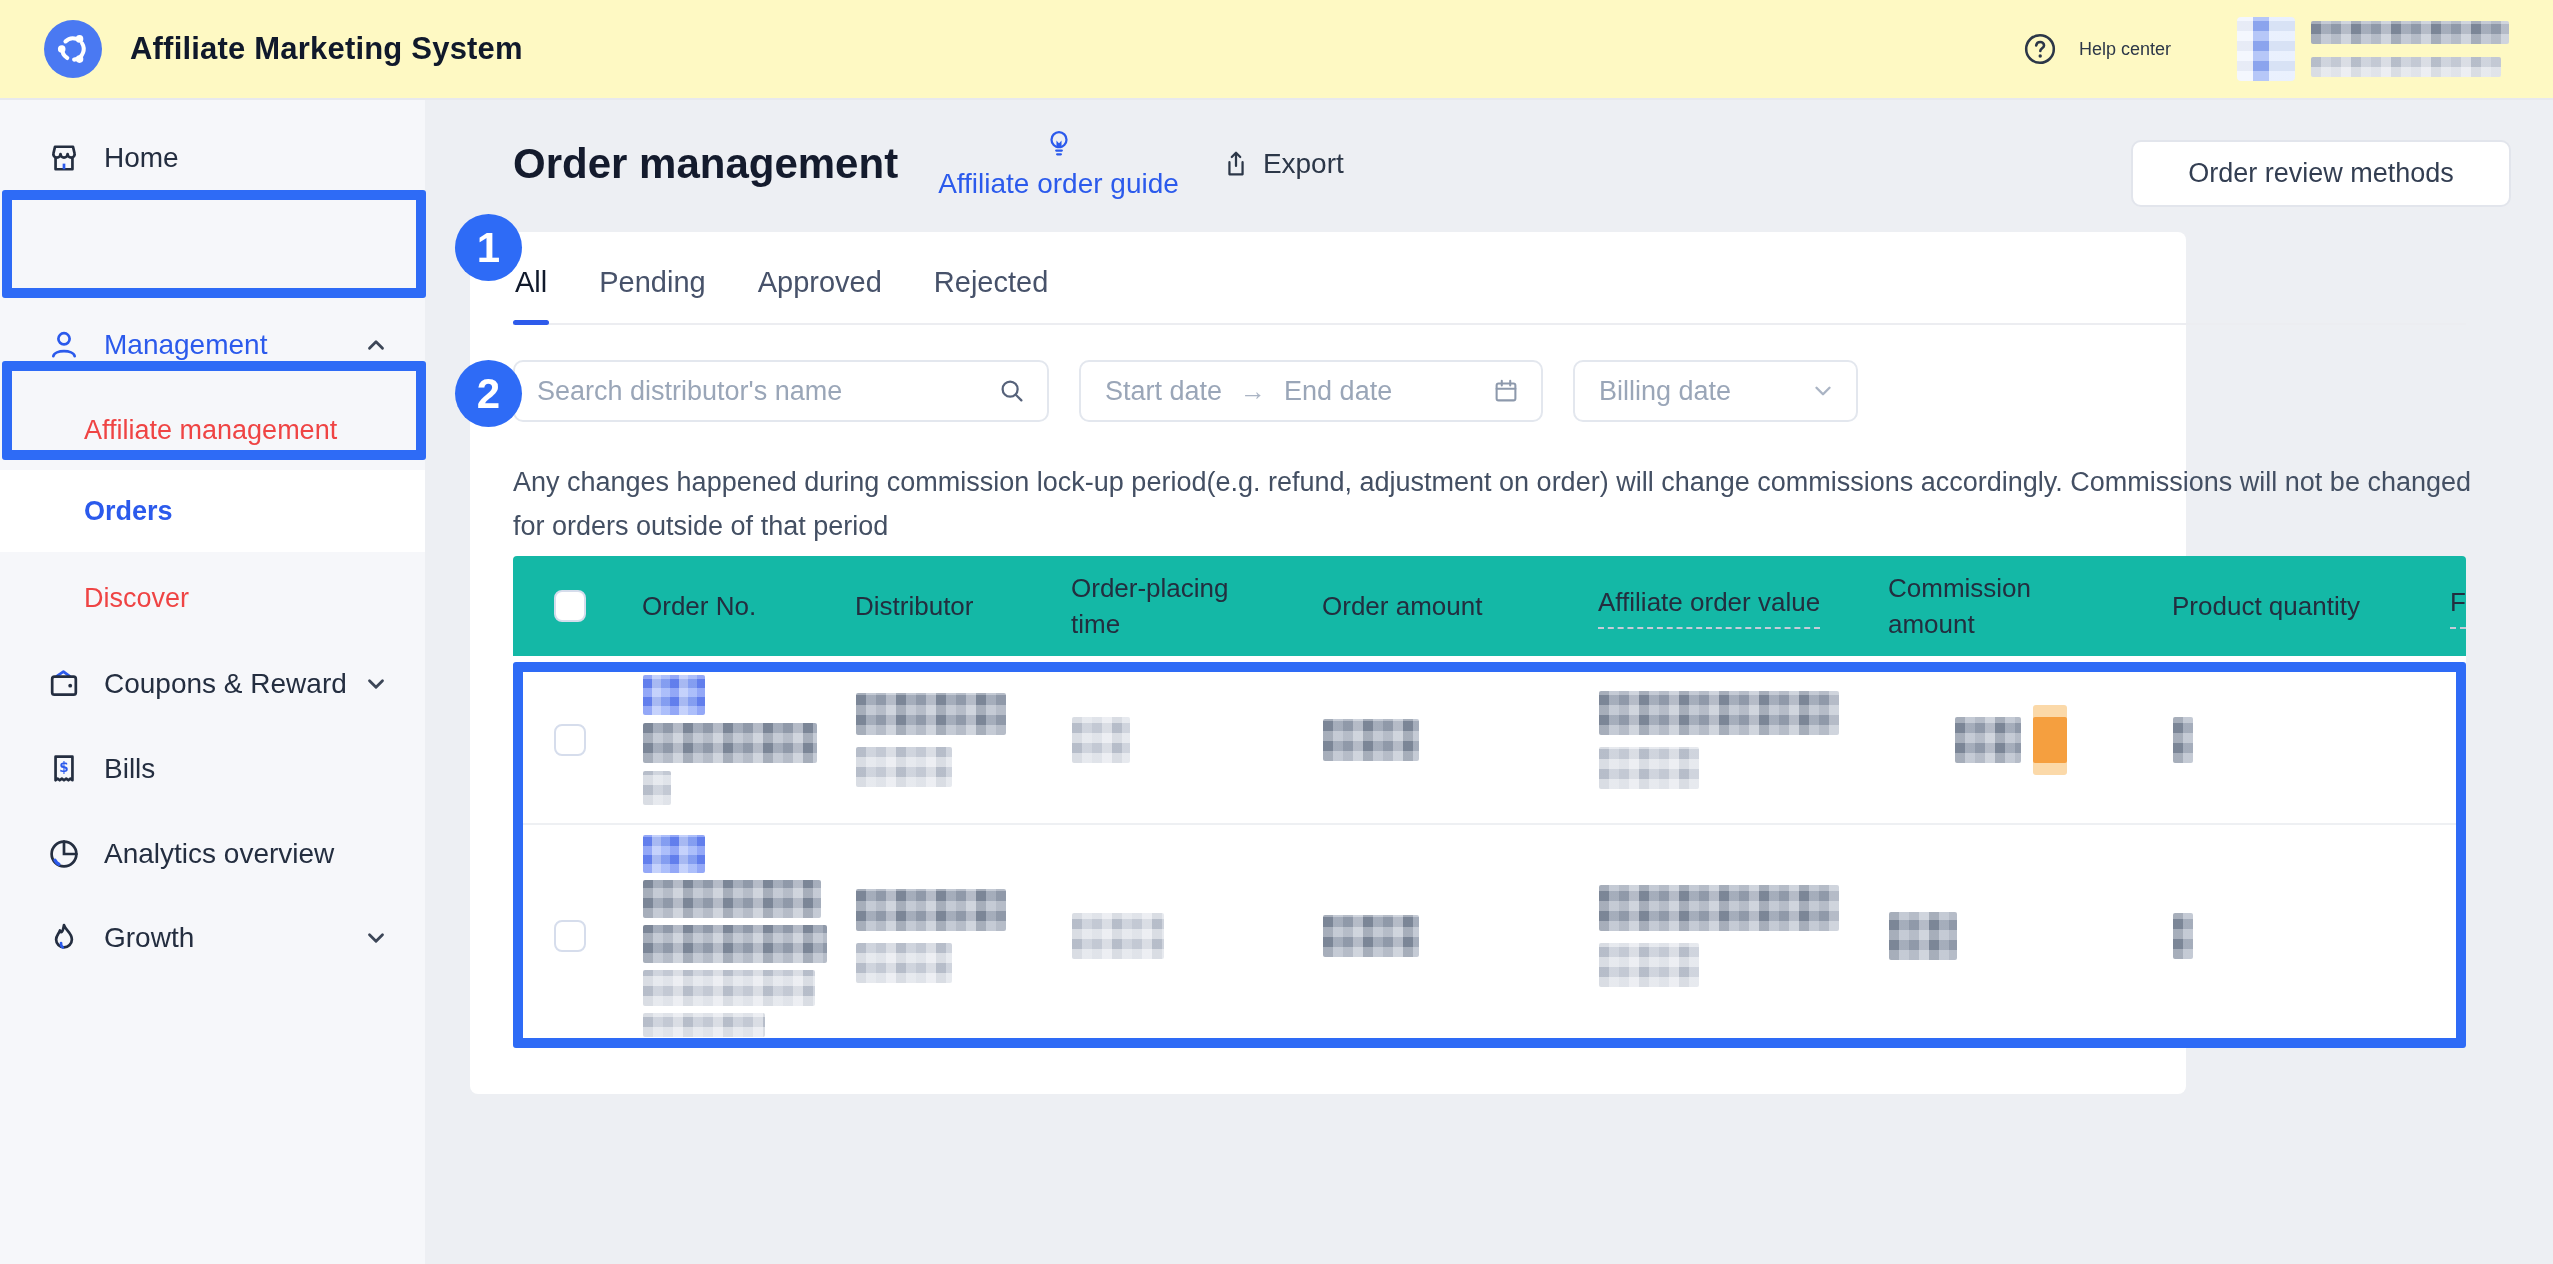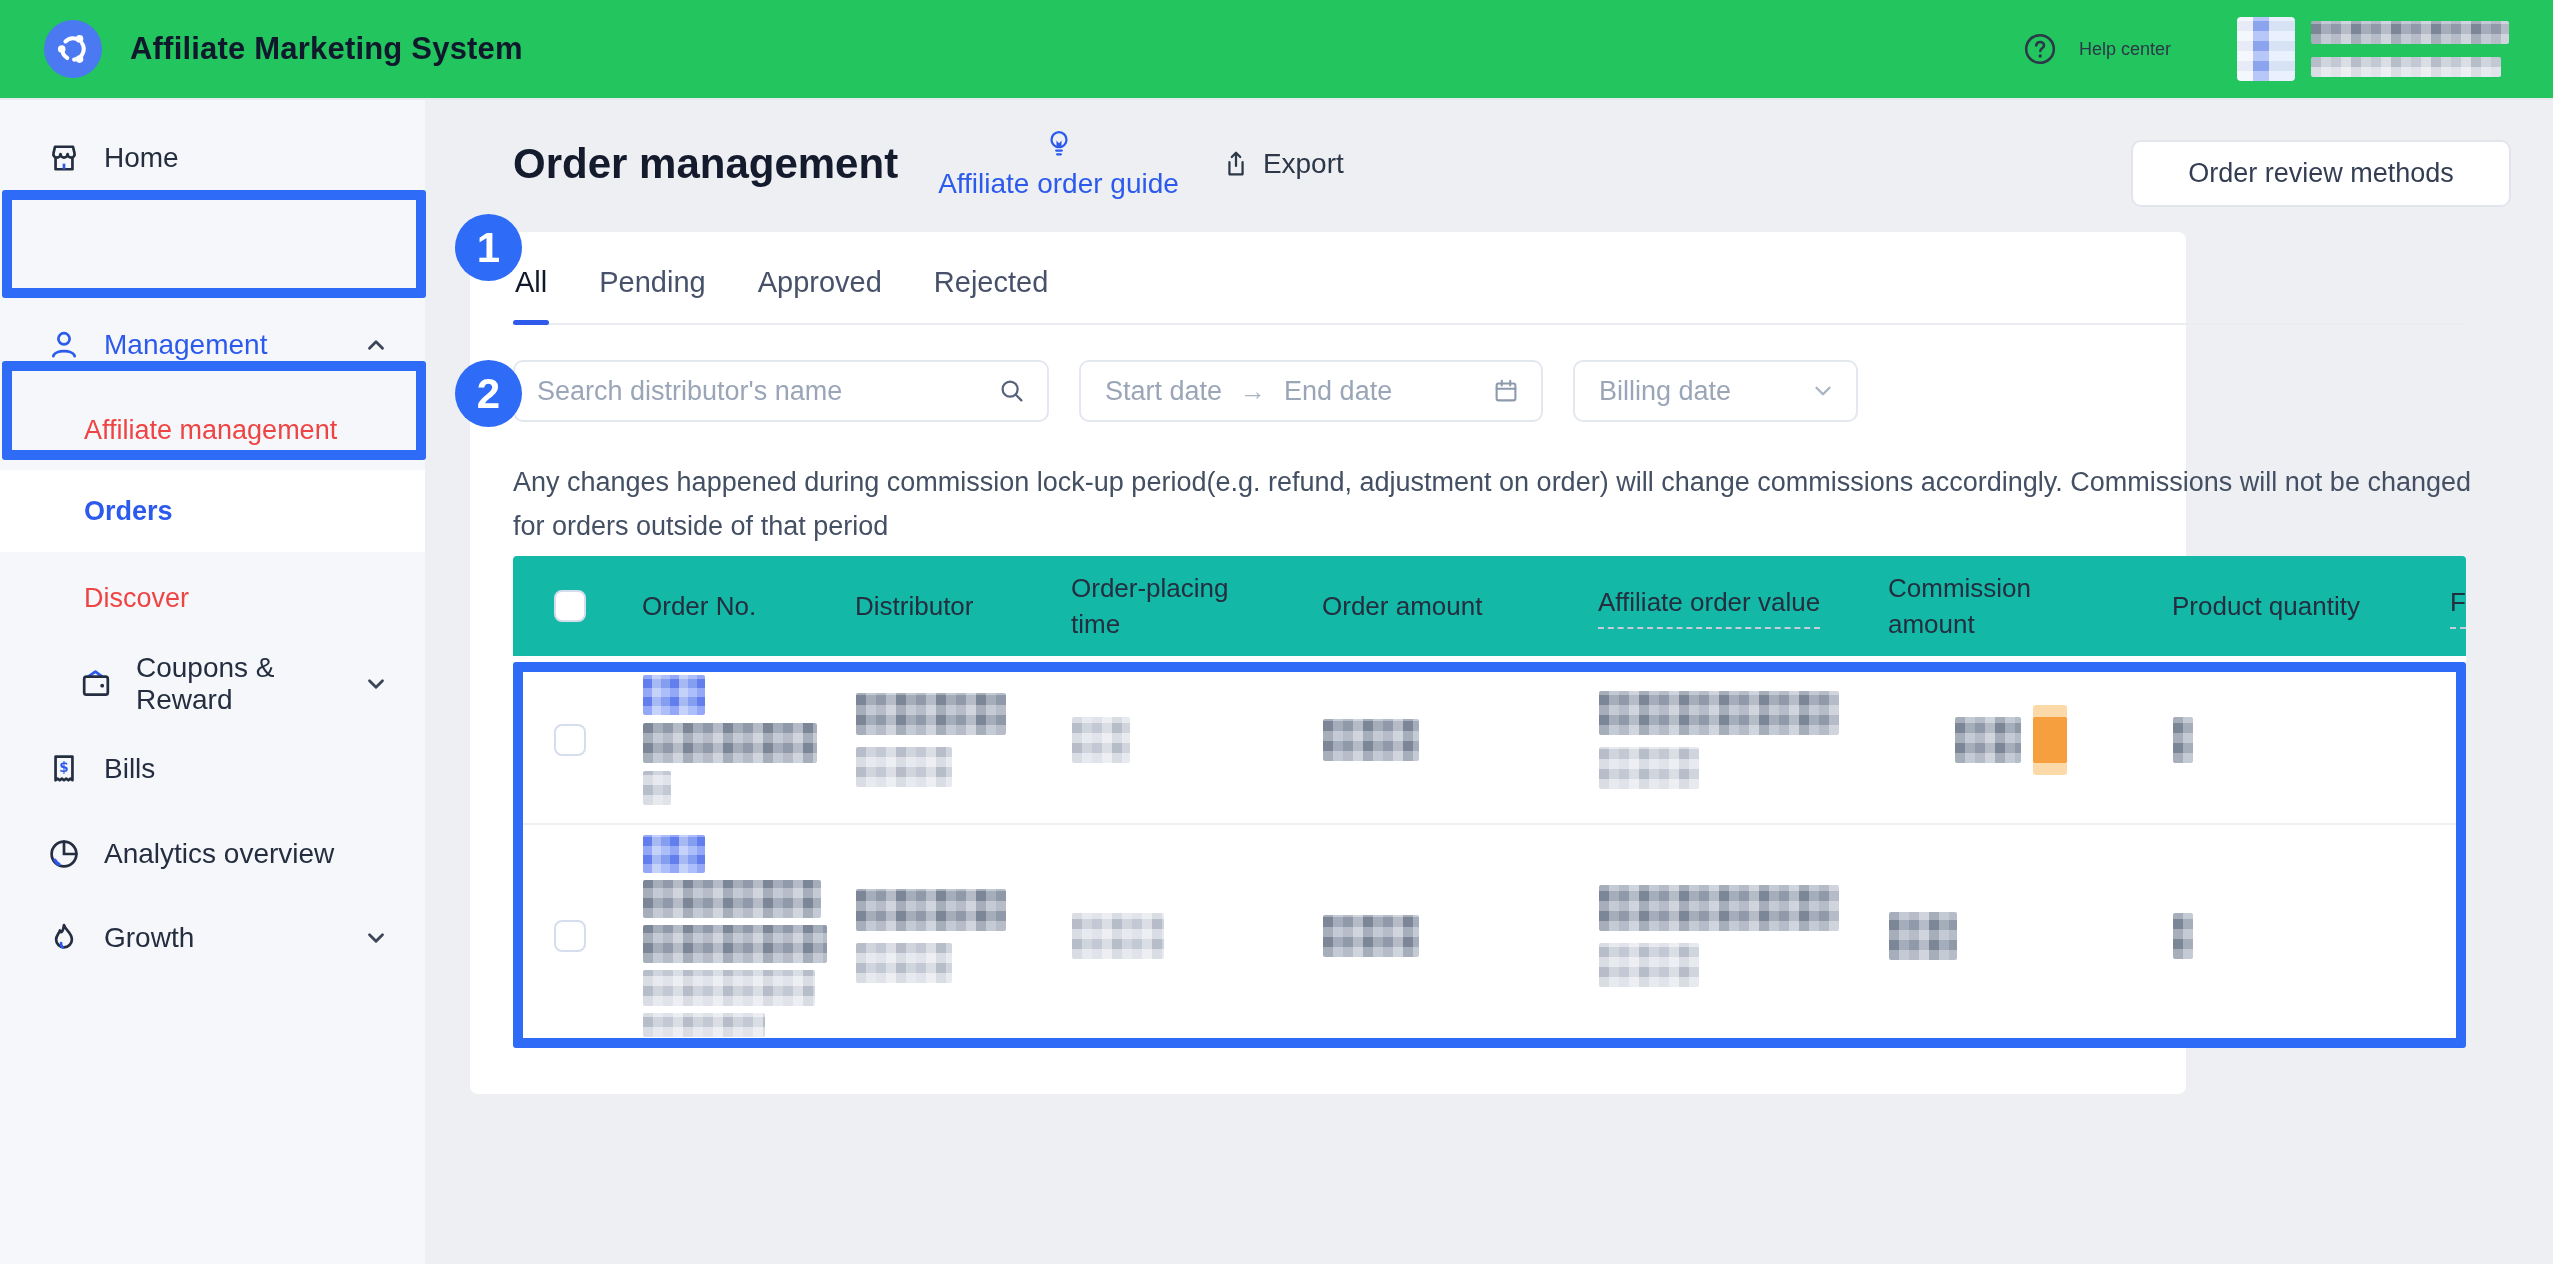--- a/index.html
+++ b/index.html
@@ -1,21 +1,21 @@
 <!DOCTYPE html>
 <html><head>
 <meta charset="utf-8">
 <style>
   * { margin:0; padding:0; box-sizing:border-box; }
   html,body { background:#edeff3; }
   body { font-family:"Liberation Sans","DejaVu Sans",sans-serif; color:#252f3e; }
   .screen { position:relative; width:2553px; height:1264px; background:#edeff3; overflow:hidden; }
 
   
-  .app-header { position:absolute; left:0; top:0; width:2553px; height:100px; background:#22c55e;
+  .app-header { position:absolute; left:0; top:0; width:2553px; height:100px; background:#fef9c3;
     border-bottom:2px solid #e7e9ee; display:flex; align-items:center; z-index:5;justify-content:space-between; }
   .logo-badge { width:58px; height:58px; border-radius:50%; background:#4a79f2; margin-left:44px;
     display:flex; align-items:center; justify-content:center; }
   .app-title { margin-left:28px; font-size:31px; font-weight:700; color:#10192b; letter-spacing:.2px; }
   .header-right { margin-left:auto; display:flex; align-items:center; }
   .help-center { display:flex; align-items:center; gap:22px; color:#2c3748; font-size:18px; cursor:pointer; }
   .userblock { display:flex; align-items:center; margin-left:66px; margin-right:44px; gap:16px; }
   .avatar-px { width:58px; height:64px; border-radius:4px;
     background:
       repeating-linear-gradient(0deg, rgba(255,255,255,.35) 0 10px, rgba(0,0,0,.03) 10px 20px),
@@ -194,21 +194,21 @@
     </div>
 
     <div class="side-item sub selected" style="top:370px;height:82px;">
       <span class="s-label">Orders</span>
     </div>
 
     <div class="side-item sub" style="top:456px;">
       <span class="s-label">Discover</span>
     </div>
 
-    <div class="side-item" style="top:442px;top:542px;padding-left:32px;">
+    <div class="side-item" style="top:442px;top:542px;">
       <span class="s-icon">
         <svg width="36" height="36" viewBox="0 0 32 32" fill="none" stroke-width="2.4" stroke-linejoin="round">
           <path d="M9 9.5 15.5 5l6 4.5" stroke="#2b5aec"></path>
           <rect x="5.5" y="9.5" width="21" height="16" rx="2" stroke="#242e40"></rect>
           <circle cx="21.5" cy="17.5" r="1.7" fill="#242e40"></circle>
         </svg>
       </span>
       <span class="s-label">Coupons &amp; Reward</span>
       <span class="s-chev">
         <svg width="26" height="26" viewBox="0 0 24 24" fill="none" stroke="#3c4657" stroke-width="2.6" stroke-linecap="round" stroke-linejoin="round">

